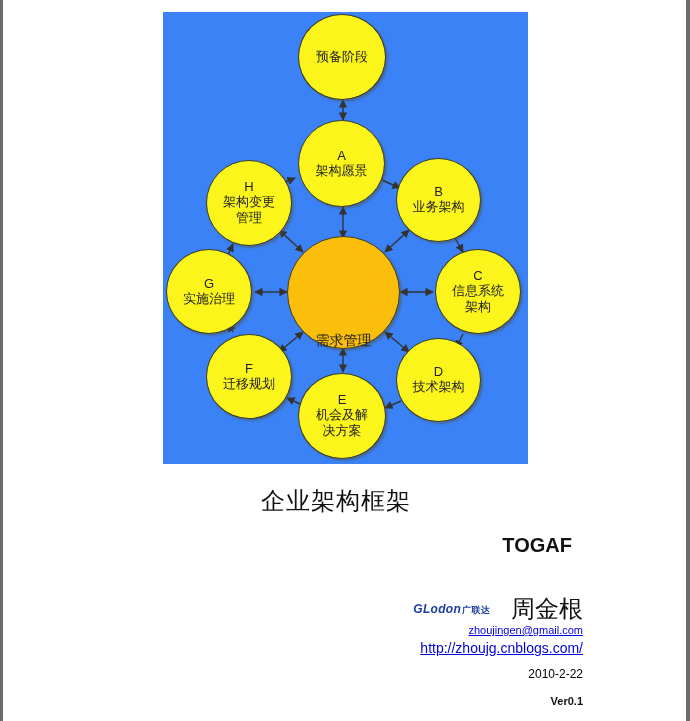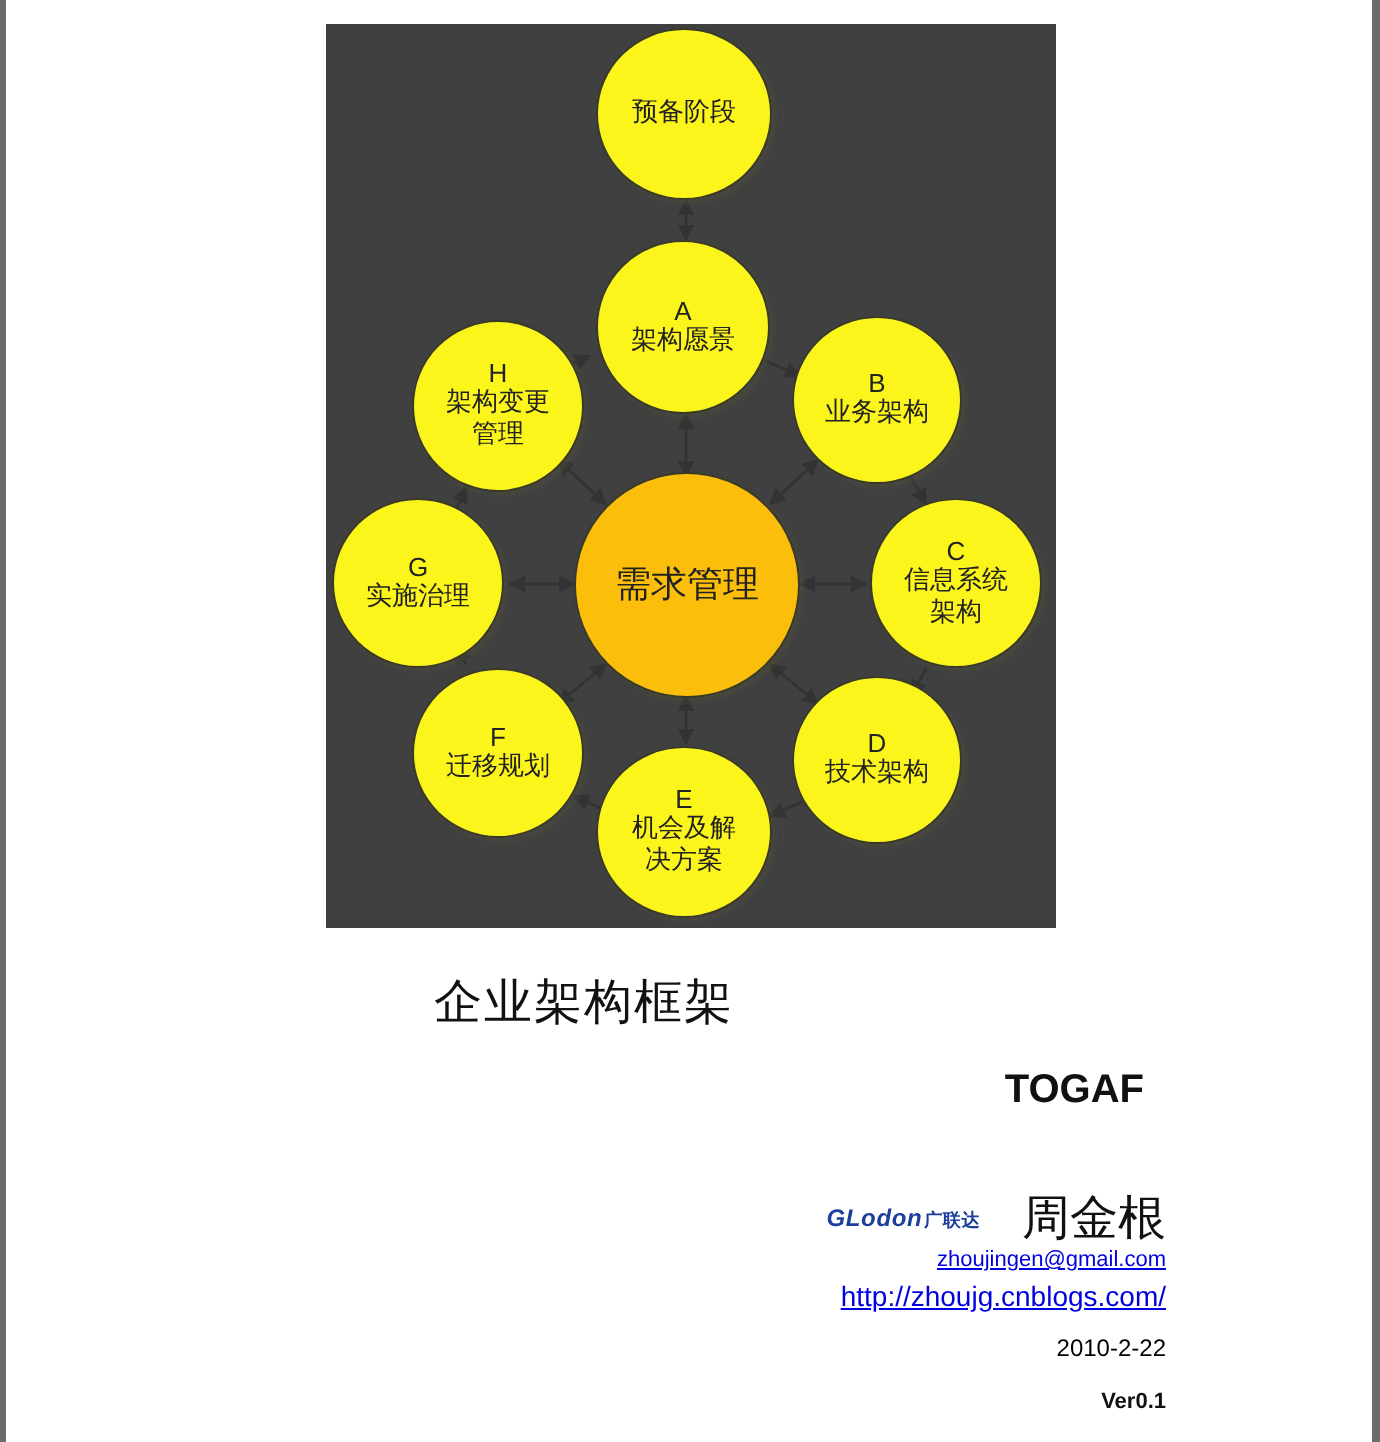--- a/index.html
+++ b/index.html
@@ -3,33 +3,33 @@
   <meta charset="utf-8">
   <style>
     html, body { margin: 0; padding: 0; }
     body {
       width: 690px; height: 721px; position: relative; overflow: hidden;
       background: #ffffff;
       font-family: "DejaVu Sans", "Liberation Sans", sans-serif;
     }
     .border-left { position: absolute; left: 0; top: 0; width: 3px; height: 721px; background: #6b6b6b; }
     .border-right { position: absolute; left: 686px; top: 0; width: 4px; height: 721px; background: #6b6b6b; }
-    .diagram { position: absolute; left: 163px; top: 12px; width: 365px; height: 452px; background: #404040; }
+    .diagram { position: absolute; left: 163px; top: 12px; width: 365px; height: 452px; background: #3b82f6; }
     .diagram svg { position: absolute; left: 0; top: 0; }
     .node {
       position: absolute; border-radius: 50%;
       display: flex; flex-direction: column; align-items: center; justify-content: center;
       text-align: center; color: #222; font-size: 13px; line-height: 16px;
       box-sizing: border-box; border: 1px solid #3a3a2a;
       box-shadow: 2px 2px 2px rgba(80,80,60,0.45);
     }
     .node .letter { font-family: "Liberation Sans", sans-serif; font-size: 13px; line-height: 14px; }
     .yellow { background: #fcf51c; }
     .orange { background: #fbbe0a; }
-    .title-cn { position: absolute; left: 0; width: 584px; top: 485px; text-align: center; font-size: 24px; color: #111; letter-spacing: 1px; }
+    .title-cn { position: absolute; left: 0; width: 584px; top: 485px; text-align: center; font-size: 24px; color: #111; letter-spacing: 1px; padding-left: 44px; }
     .title-en { position: absolute; left: 0; width: 572px; top: 534px; text-align: right; font-size: 20px; font-weight: bold; color: #111; font-family: "Liberation Sans", sans-serif; }
     .author-row { position: absolute; right: 107px; top: 593px; display: flex; align-items: center; gap: 21px; }
     .logo { font-family: "Liberation Sans", sans-serif; font-style: italic; font-weight: bold; color: #1c3f9c; font-size: 12px; letter-spacing: 0.3px; }
     .logo-cn { font-size: 9px; font-style: normal; margin-left: 1px; }
     .author { font-size: 24px; color: #111; }
     .link { position: absolute; right: 107px; text-decoration: underline; color: #0000e0; font-family: "Liberation Sans", sans-serif; }
     .email { top: 624px; font-size: 11px; }
     .url { top: 640px; font-size: 14px; }
     .date { position: absolute; right: 107px; top: 667px; font-size: 12px; color: #000000; font-family: "Liberation Sans", sans-serif; }
     .ver { position: absolute; right: 107px; top: 695px; font-size: 11px; color: #111; font-family: "Liberation Sans", sans-serif; font-weight: bold; text-align: center; }
@@ -118,21 +118,21 @@
     <span class="letter">G</span>
     <span>实施治理</span>
   </div>
 
   <div class="node yellow" style="left:43px;top:148px;width:86px;height:86px;">
     <span class="letter">H</span>
     <span>架构变更</span>
     <span>管理</span>
   </div>
 
-  <div class="node orange" style="left:124px;top:224px;width:113px;height:113px;font-size:18px;">
+  <div class="node orange" style="left:124px;top:224px;width:113px;height:113px;font-size:14px;justify-content:flex-end;">
     <span>需求管理</span>
   </div>
 </div>
 
 <div class="title-cn">企业架构框架</div>
 <div class="title-en">TOGAF</div>
 
 <div class="author-row">
   <span class="logo">
     <span>GLodon</span><span class="logo-cn">广联达</span>

